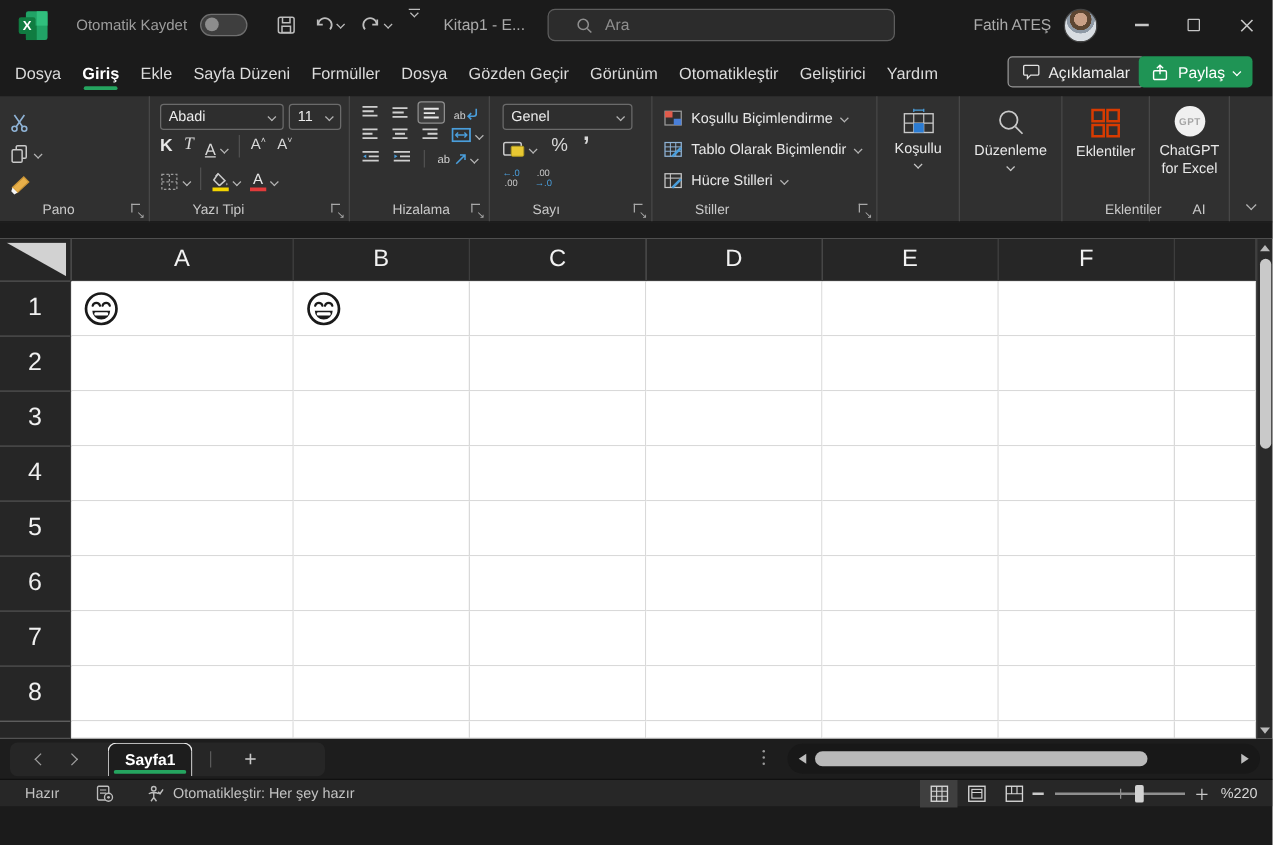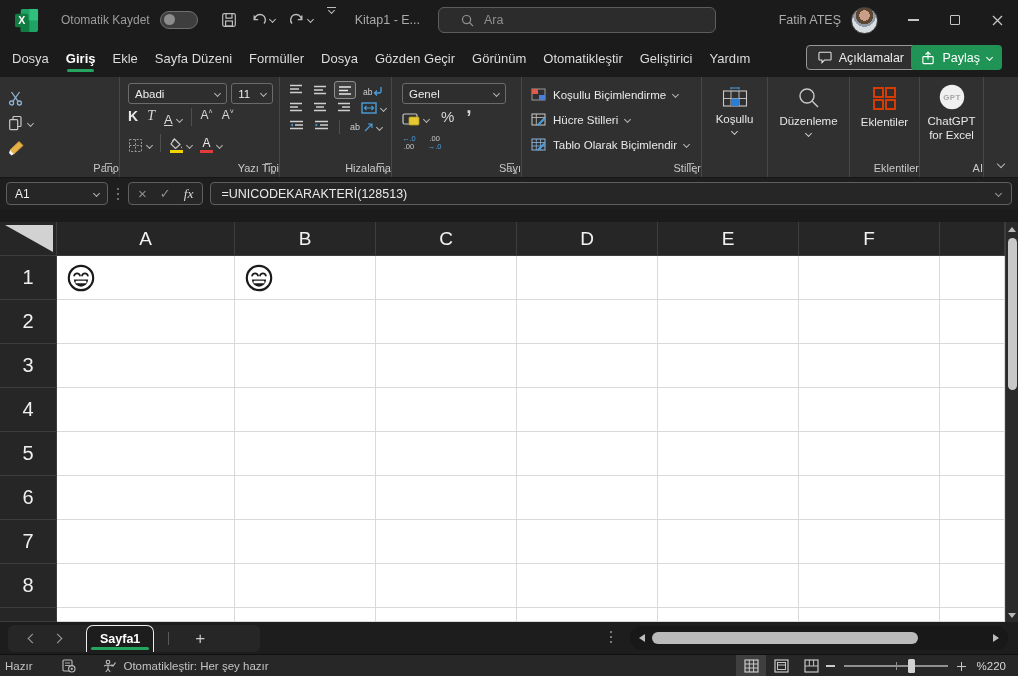--- a/index.html
+++ b/index.html
@@ -27,21 +27,21 @@
   
   .tabbar{height:37px;display:flex;align-items:center;position:relative;padding-left:12px;background:#1b1b1b;}
   .rtab{font-size:13px;color:#dcdcdc;margin-right:17px;position:relative;height:31px;display:flex;align-items:center;white-space:nowrap;}
   .rtab.active{color:#fff;font-weight:700;}
   .rtab.active::after{content:"";position:absolute;left:1px;right:1px;bottom:2px;height:3px;border-radius:2px;background:#25a45f;}
   .comments-btn{position:absolute;right:102px;top:5px;height:25px;border:1px solid #979797;border-radius:4px;background:#2f2f2f;color:#ececec;font-size:12.5px;display:flex;align-items:center;gap:7px;padding:0 11px;}
   .share-btn{position:absolute;right:16px;top:5px;height:25px;border-radius:4px;background:#1f9455;color:#fff;font-size:12.5px;display:flex;align-items:center;gap:7px;padding:0 10px;}
   
   .ribbon{height:101px;background:#303030;display:flex;position:relative;border-bottom:1px solid #161616;}
   .rgroup{position:relative;height:100%;border-right:1px solid #474747;flex:none;}
-  .glabel{position:absolute;bottom:3px;left:0;right:0;text-align:right;font-size:11px;color:#c9c9c9;}
+  .glabel{position:absolute;bottom:3px;left:0;right:0;text-align:left;font-size:11px;color:#c9c9c9;padding-left:34px;}
   .launcher{position:absolute;right:4px;bottom:4px;width:10px;height:10px;color:#a8a8a8;}
   .launcher::before{content:"";position:absolute;left:0;top:0;width:6px;height:6px;border-left:1px solid currentColor;border-top:1px solid currentColor;}
   .launcher::after{content:"↘";position:absolute;right:-1px;bottom:-3px;font-size:8px;font-family:"DejaVu Sans",sans-serif;}
   .vsep{width:1px;height:18px;background:#4f4f4f;flex:none;}
   .combo{height:21px;border:1px solid #6b6b6b;border-radius:3px;background:#2e2e2e;color:#ececec;font-size:11.5px;display:flex;align-items:center;justify-content:space-between;padding:0 6px;}
   .combo .chev{color:#b5b5b5;}
   .ico-row{display:flex;}
   .bigbtn{display:flex;flex-direction:column;align-items:center;gap:4px;padding-top:9px;color:#e8e8e8;font-size:11.5px;text-align:center;line-height:1.25;}
   .sel{border:1px solid #8f8f8f;background:#3e3e3e;border-radius:3px;padding:2px 3px;margin:-3px;}
   .letterK{font-size:14px;font-weight:700;color:#e8e8e8;}
@@ -90,21 +90,21 @@
   .sheet-tab::after{content:"";position:absolute;left:4px;right:4px;bottom:2px;height:3px;border-radius:2px;background:#25a45f;}
   .tabdiv{width:1px;background:#5a5a5a;margin:7px 0 7px 14px;}
   .add-sheet{display:flex;align-items:center;padding:0 26px;color:#c9c9c9;font-size:17px;}
   .sb-dots{position:absolute;left:610px;top:9px;width:2px;height:2px;border-radius:50%;background:#9a9a9a;box-shadow:0 5px 0 #9a9a9a,0 10px 0 #9a9a9a;}
   .hscroll{position:absolute;left:630px;right:10px;top:4px;height:24px;border-radius:12px;background:#181818;display:flex;align-items:center;padding:0 9px;}
   .tri-left{width:0;height:0;border-top:4.5px solid transparent;border-bottom:4.5px solid transparent;border-right:6px solid #bdbdbd;}
   .tri-right{width:0;height:0;border-top:4.5px solid transparent;border-bottom:4.5px solid transparent;border-left:6px solid #bdbdbd;margin-left:auto;}
   .hthumb{height:12px;width:266px;border-radius:6px;background:#b9b9b9;margin-left:7px;}
   
   .statusbar{height:22px;background:#272727;border-top:1px solid #101010;display:flex;align-items:center;font-size:11.5px;color:#c3c3c3;position:relative;}
-  .sb-mode{margin-left:5px;}
+  .sb-mode{margin-left:20px;}
   .sb-macro{margin-left:30px;}
   .sb-access{margin-left:26px;display:flex;align-items:center;gap:7px;}
   .views{position:absolute;right:192px;top:0;height:22px;display:flex;}
   .vbtn{width:30px;height:22px;display:flex;align-items:center;justify-content:center;}
   .vbtn.active{background:#3f3f3f;}
   .zoomctl{position:absolute;right:12px;top:0;height:22px;display:flex;align-items:center;gap:9px;color:#c9c9c9;}
   .zminus{width:9px;height:1.4px;background:#c9c9c9;}
   .ztrack{width:104px;height:1.4px;background:#8f8f8f;position:relative;}
   .ztick{position:absolute;left:50%;top:-3.5px;width:1.4px;height:8px;background:#8f8f8f;}
   .zthumb{position:absolute;left:62%;top:-6.5px;width:7px;height:14px;background:#d2d2d2;border-radius:1.5px;}
@@ -407,34 +407,34 @@
           <svg width="15" height="13" viewBox="0 0 15 13">
             <rect x="1" y="1" width="13" height="11" fill="none" stroke="#9a9a9a" stroke-width="1"></rect>
             <rect x="1" y="1" width="6" height="5" fill="#e05b4b"></rect>
             <rect x="8" y="7" width="6" height="5" fill="#4a7fd8"></rect>
           </svg>
           <span>Koşullu Biçimlendirme</span>
           <span class="chev sm"></span>
         </div>
         <div class="styrow">
           <svg width="15" height="13" viewBox="0 0 15 13">
+            <rect x="1" y="1" width="13" height="11" fill="none" stroke="#8fb3d6" stroke-width="1"></rect>
+            <path d="M1 4.5 H14 M1 8 H14 M5.3 1 V12 M9.6 1 V12" stroke="#8fb3d6" stroke-width="0.8"></path>
+            <path d="M6 11.5 L13 4.5 L14.5 6 L7.5 13 z" fill="#4a9edb"></path>
+          </svg>
+          <span>Tablo Olarak Biçimlendir</span>
+          <span class="chev sm"></span>
+        </div>
+        <div class="styrow">
+          <svg width="15" height="13" viewBox="0 0 15 13">
             <rect x="1" y="1" width="13" height="11" fill="none" stroke="#c9c9c9" stroke-width="1"></rect>
             <path d="M1 4.5 H14 M5.3 1 V12" stroke="#c9c9c9" stroke-width="0.8"></path>
             <path d="M6 11.5 L13 4.5 L14.5 6 L7.5 13 z" fill="#4a9edb"></path>
           </svg>
           <span>Hücre Stilleri</span>
-          <span class="chev sm"></span>
-        </div>
-        <div class="styrow">
-          <svg width="15" height="13" viewBox="0 0 15 13">
-            <rect x="1" y="1" width="13" height="11" fill="none" stroke="#8fb3d6" stroke-width="1"></rect>
-            <path d="M1 4.5 H14 M1 8 H14 M5.3 1 V12 M9.6 1 V12" stroke="#8fb3d6" stroke-width="0.8"></path>
-            <path d="M6 11.5 L13 4.5 L14.5 6 L7.5 13 z" fill="#4a9edb"></path>
-          </svg>
-          <span>Tablo Olarak Biçimlendir</span>
           <span class="chev sm"></span>
         </div>
       </div>
       <span class="glabel">Stiller</span>
       <span class="launcher"></span>
     </div>
 
     <div class="rgroup" style="width:66px;">
       <div class="bigbtn">
         <svg width="26" height="22" viewBox="0 0 26 22">
@@ -479,36 +479,20 @@
           <text x="16" y="19.5" font-size="9" font-weight="bold" fill="#a5a5a5" text-anchor="middle" font-family="Liberation Sans,sans-serif" letter-spacing="0.5">GPT</text>
         </svg>
         <span style="width:54px;">ChatGPT for Excel</span>
       </div>
       <span class="glabel">AI</span>
     </div>
 
     <span class="collapse-chev chev"></span>
   </div>
 
-  <div class="formulabar">
-    <span class="namebox">
-      <span>A1</span>
-      <span class="chev sm" style="color:#b5b5b5;"></span>
-    </span>
-    <span class="dots3"></span>
-    <span class="fxgroup">
-      <span style="font-size:15px;">×</span>
-      <span>✓</span>
-      <span class="fx">fx</span>
-    </span>
-    <span class="ffield">
-      <span>=UNICODEKARAKTERİ(128513)</span>
-      <span class="chev sm"></span>
-    </span>
-  </div>
 
   <div class="gap13"></div>
 
   <div class="grid">
     <div class="ghead" id="col-head-row">
       <div class="corner">
           <span class="tri"></span>
         </div>
     <div class="col-h" style="width: 178px;">A</div>
         <div class="col-h" style="width: 141px;">B</div>

